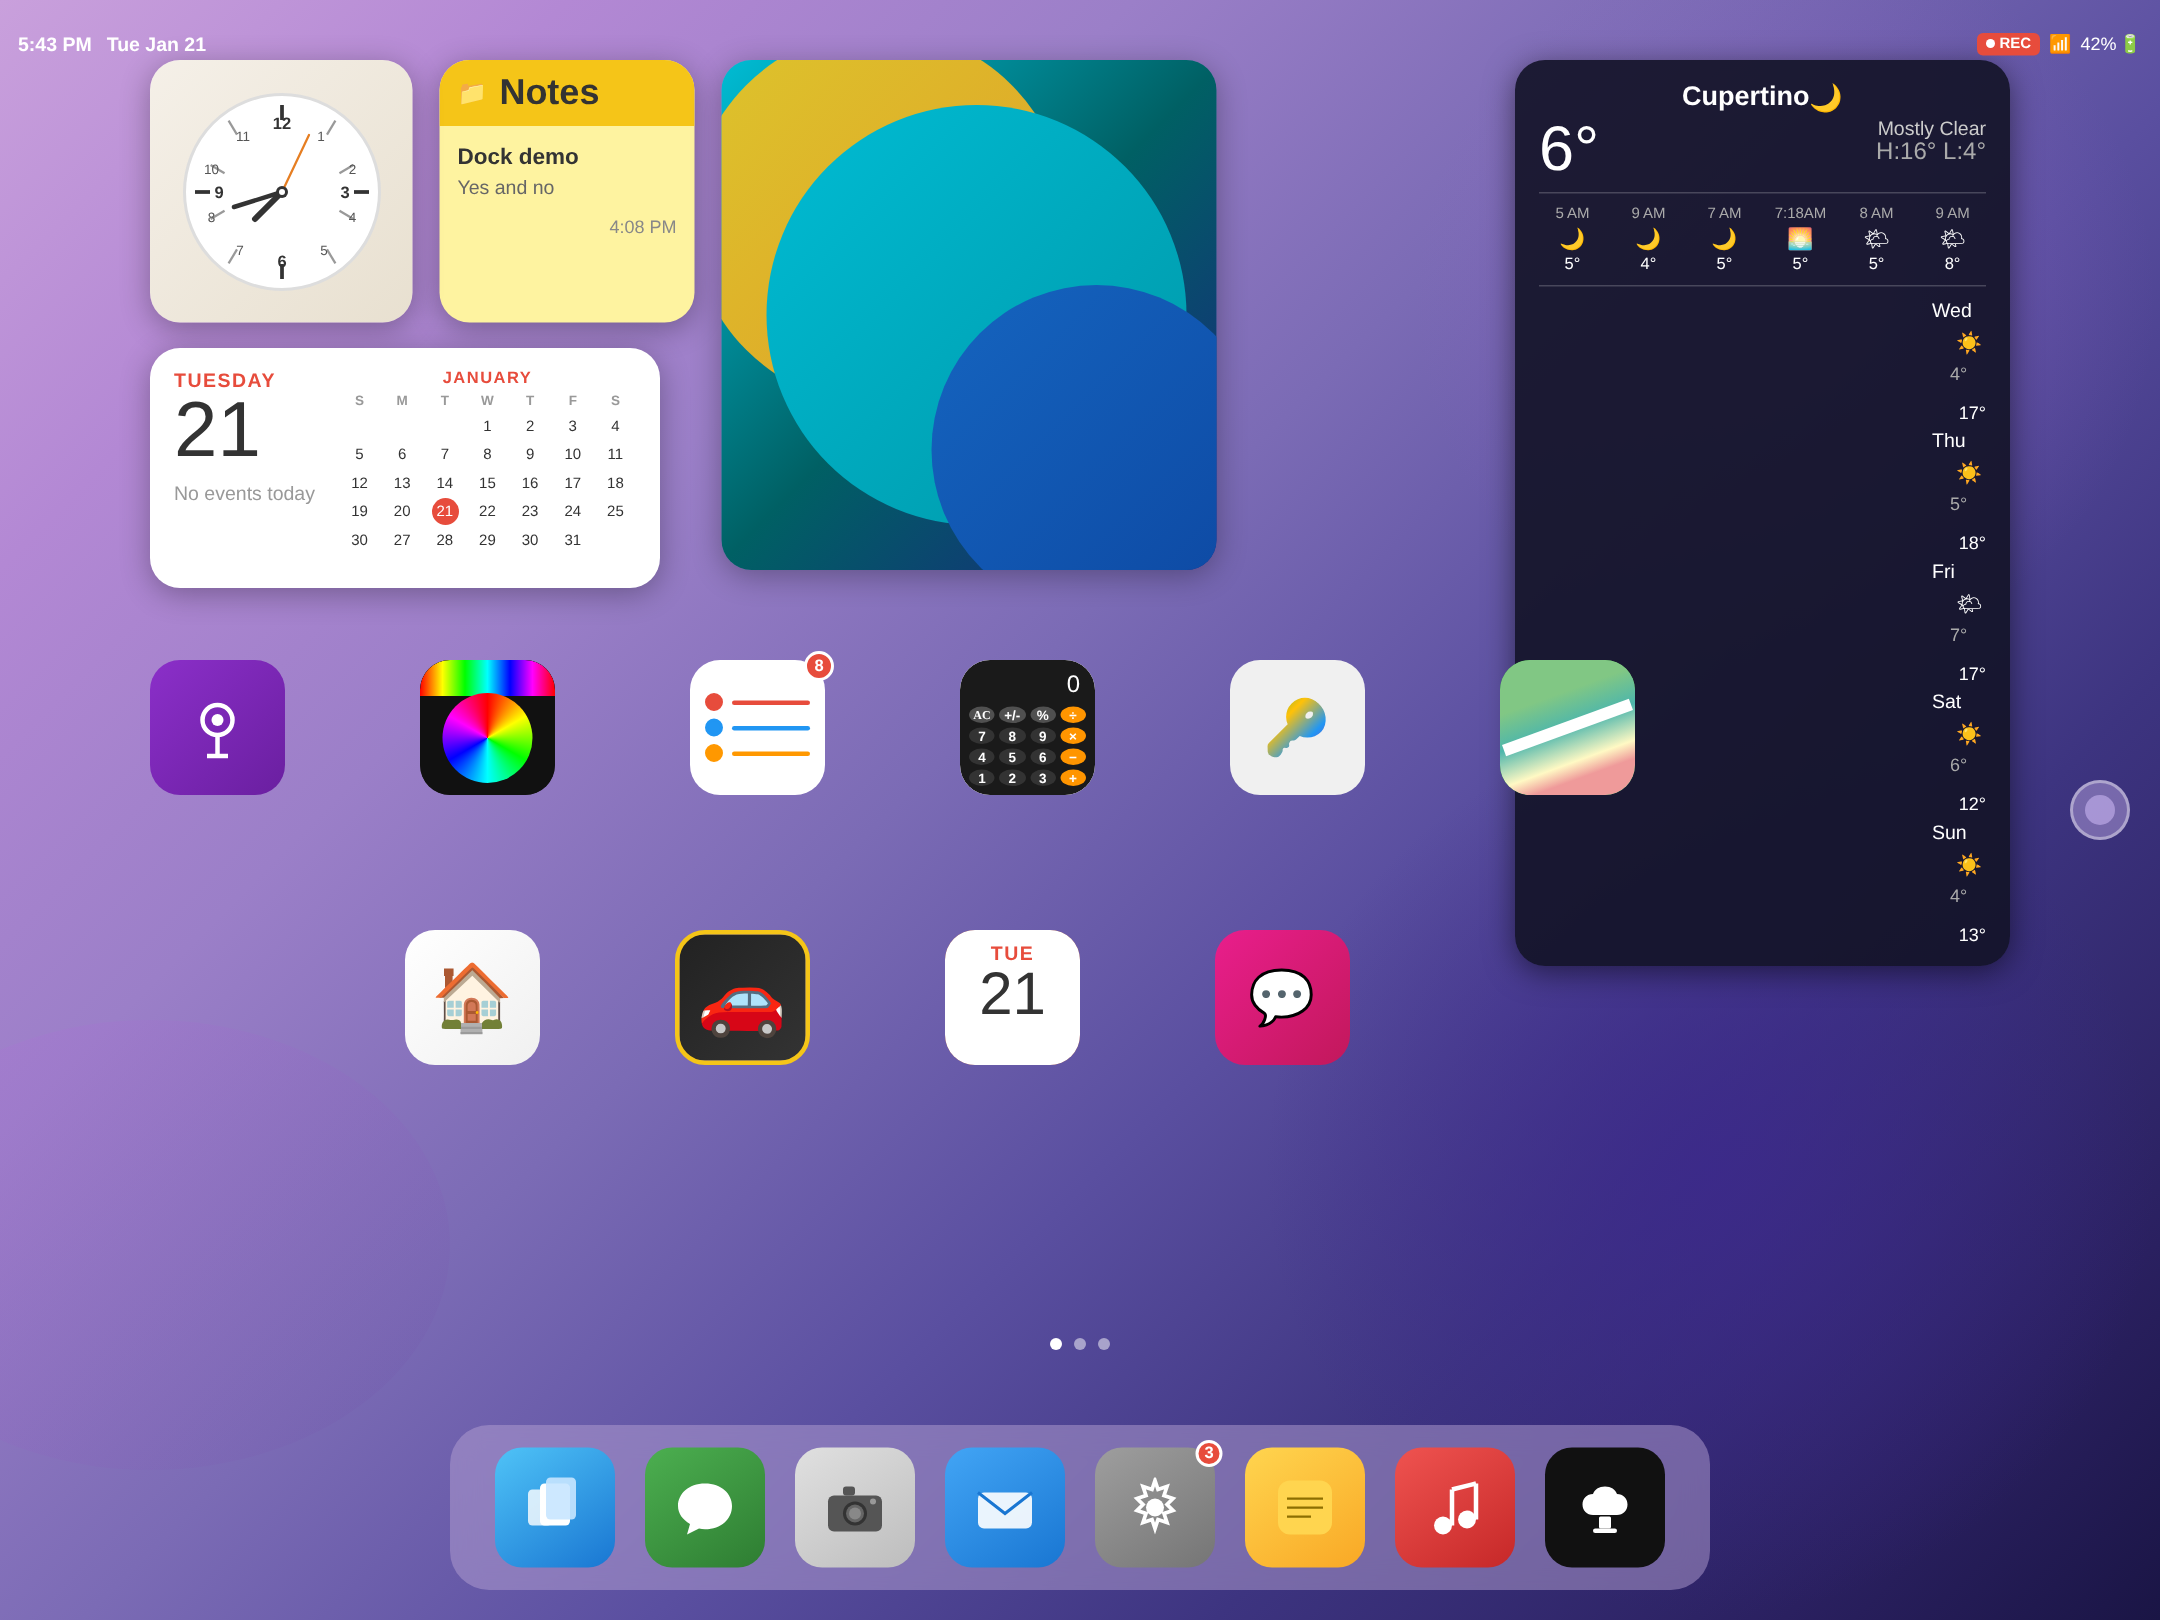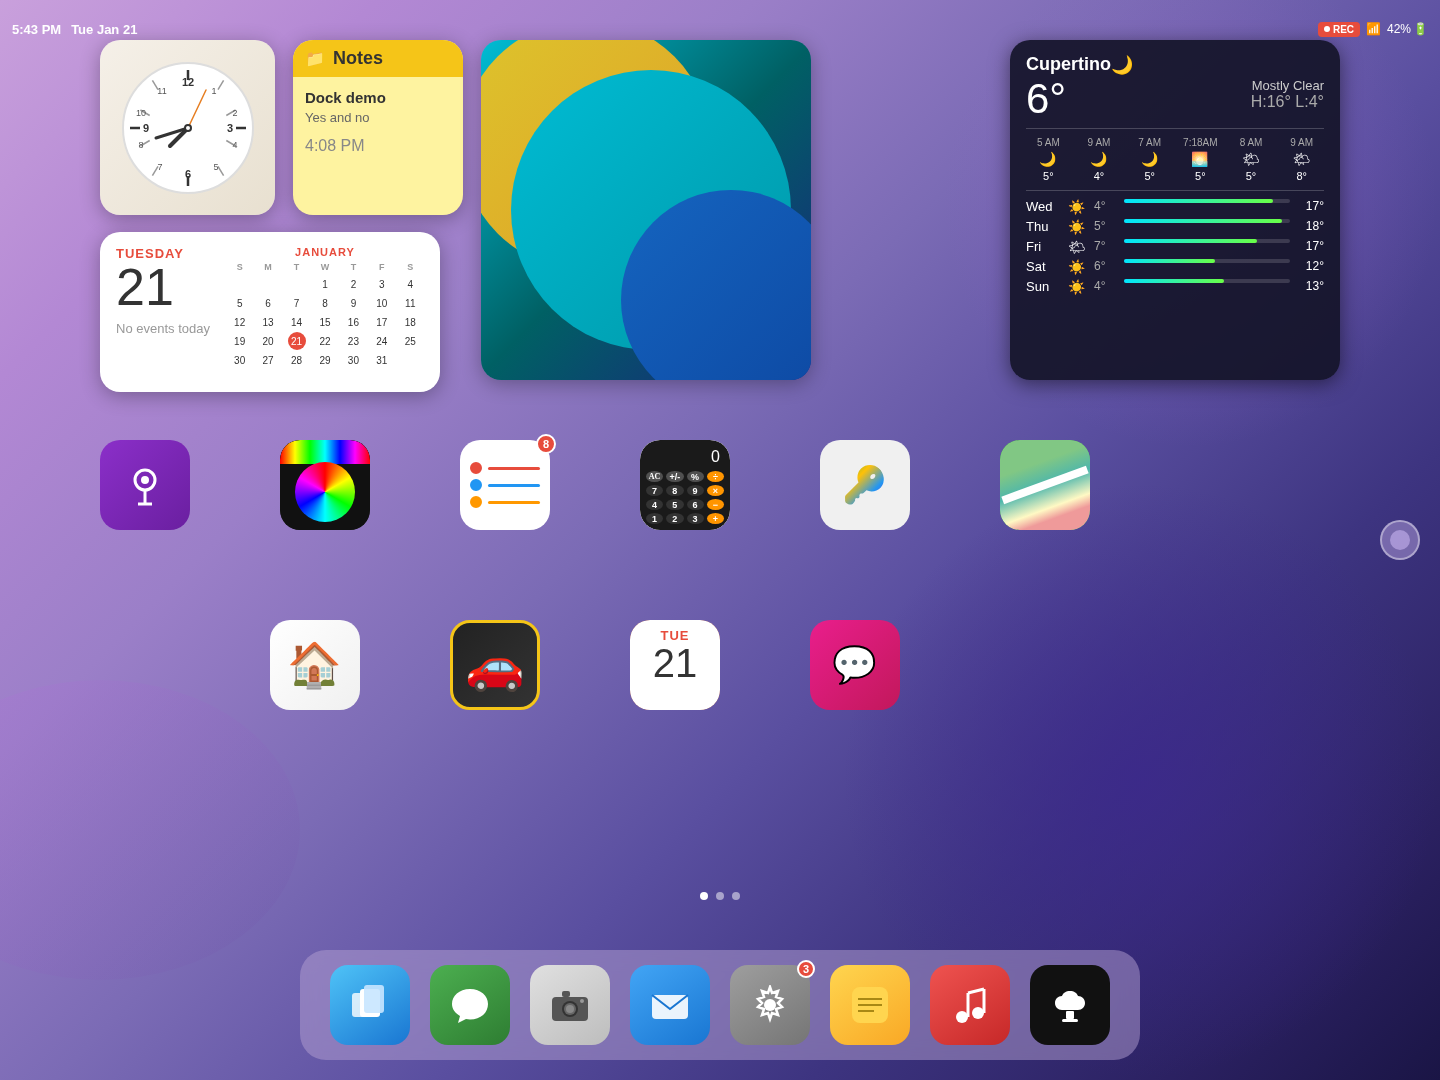--- a/index.html
+++ b/index.html
@@ -105,41 +105,42 @@
       background: #f5c518;
       padding: 8px 12px;
       display: flex;
       align-items: center;
       gap: 8px;
     }
     .notes-icon {
       font-size: 16px;
     }
     .notes-title {
-      font-size: 18px;
+      font-size: 24px;
       font-weight: 700;
       color: #333;
     }
     .notes-body {
       padding: 12px;
     }
     .notes-note-title {
       font-size: 15px;
       font-weight: 600;
       color: #333;
       margin-bottom: 4px;
     }
     .notes-note-subtitle {
       font-size: 13px;
       color: #666;
       margin-bottom: 12px;
     }
     .notes-time {
-      font-size: 16px;
+      font-size: 12px;
       color: #888;
+      text-align: right;
     }
 
     
     .image-widget {
       width: 330px;
       height: 340px;
       border-radius: 20px;
       background: linear-gradient(135deg, #00bcd4, #006064, #1a237e);
       box-shadow: 0 4px 20px rgba(0,0,0,0.3);
       overflow: hidden;
@@ -181,21 +182,21 @@
       border-radius: 20px;
       box-shadow: 0 4px 20px rgba(0,0,0,0.5);
       color: white;
       padding: 14px 16px;
       position: absolute;
       top: 40px;
       right: 100px;
     }
     .weather-header {
       display: flex;
-      justify-content: flex-start;
+      justify-content: center;
       align-items: flex-start;
       margin-bottom: 2px;
     }
     .weather-city {
       font-size: 18px;
       font-weight: 600;
     }
     .weather-moon {
       font-size: 18px;
     }
@@ -249,22 +250,23 @@
       font-size: 11px;
       color: #fff;
     }
     .weather-forecast {
       display: flex;
       flex-direction: column;
       gap: 4px;
     }
     .weather-day-row {
       display: flex;
-      align-items: flex-start;
+      align-items: flex-end;
       gap: 6px;
+      flex-direction: column;
     }
     .weather-day-name {
       font-size: 13px;
       width: 36px;
     }
     .weather-day-icon {
       font-size: 14px;
       width: 20px;
     }
     .weather-day-low {

